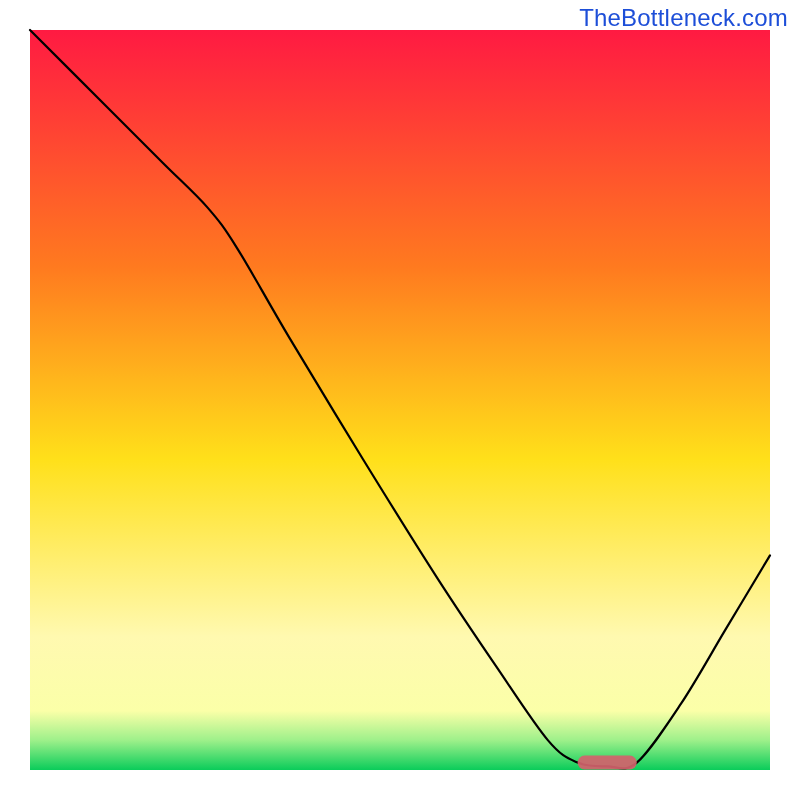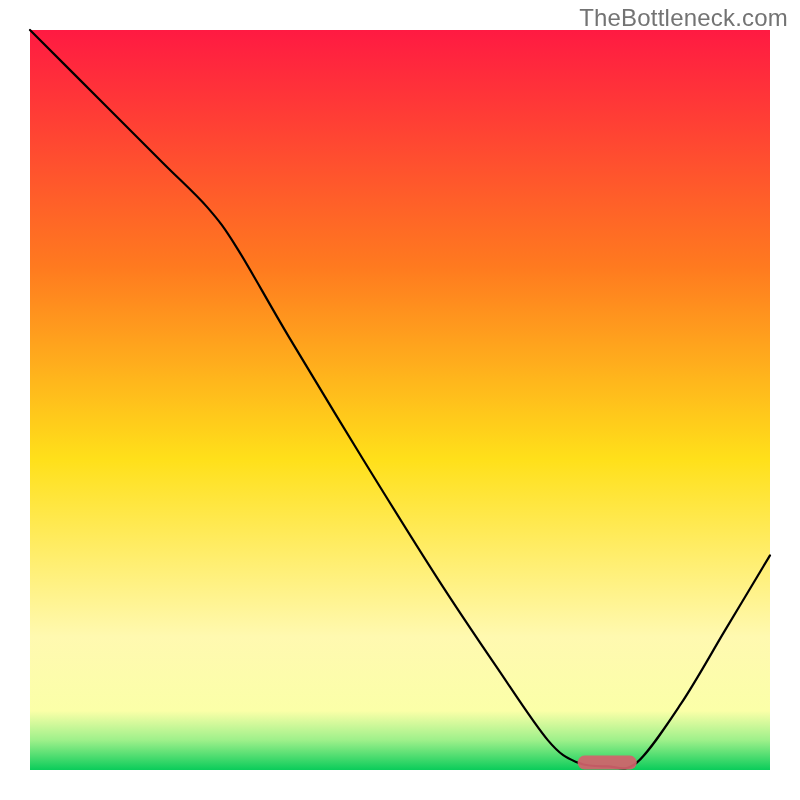--- a/index.html
+++ b/index.html
@@ -15,21 +15,21 @@
     position: relative;
     width: 800px;
     height: 800px;
   }
   .watermark {
     position: absolute;
     top: 4px;
     right: 12px;
     font-size: 24px;
     font-weight: 400;
-    color: #737373;
+    color: #1d4ed8;
     letter-spacing: 0.2px;
   }
   svg.plot {
     position: absolute;
     left: 0;
     top: 0;
     width: 800px;
     height: 800px;
   }
   .plot-bg-outer {

